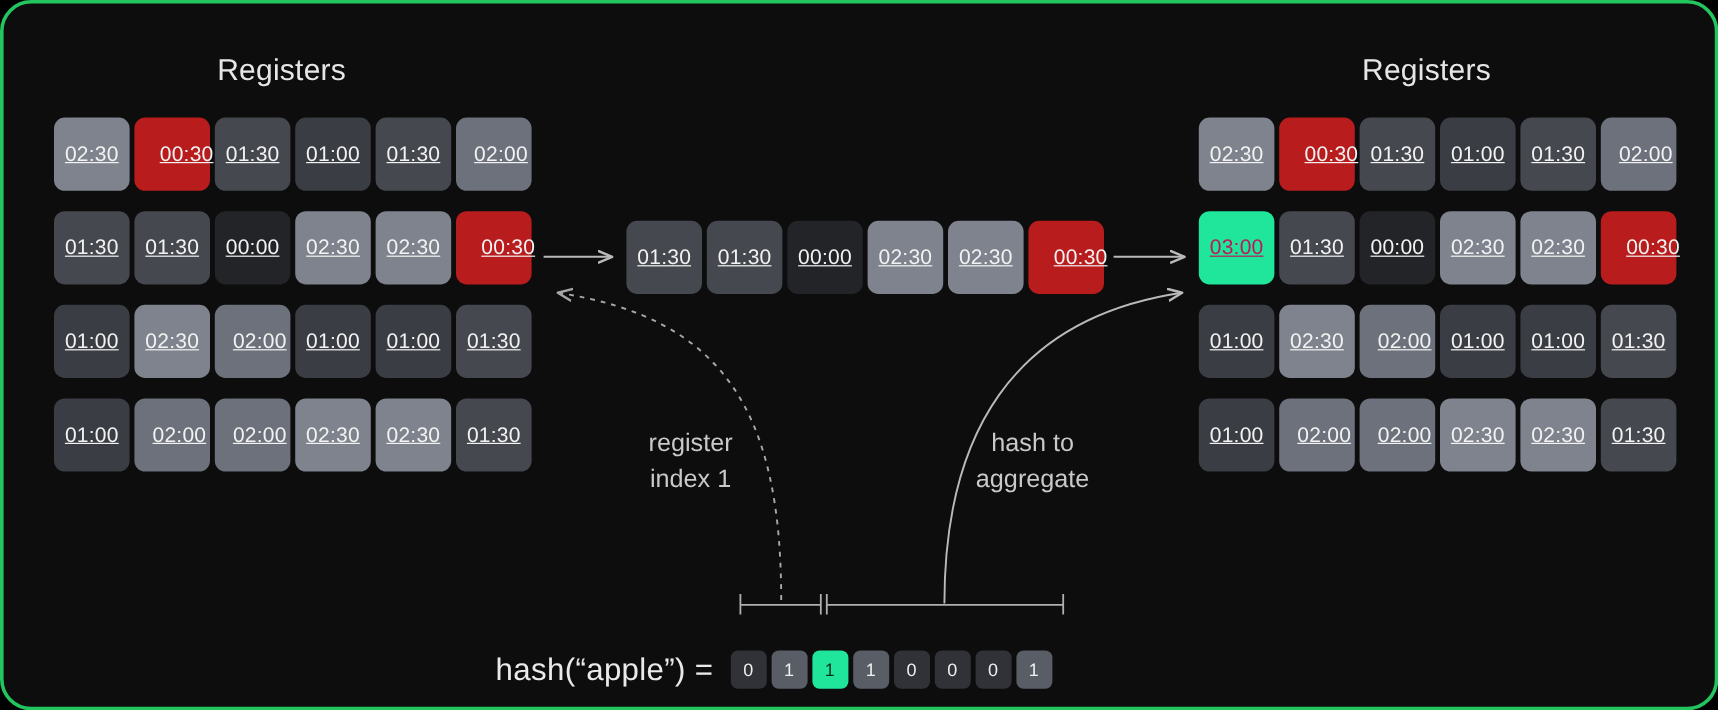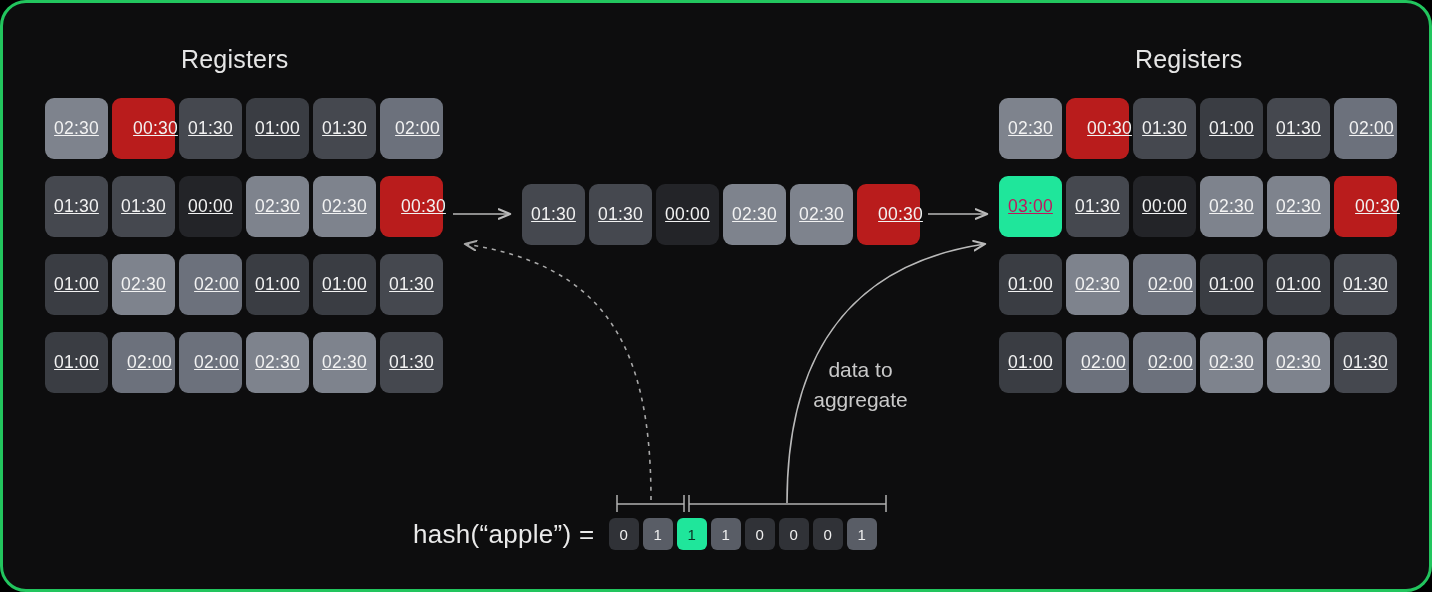--- a/index.html
+++ b/index.html
@@ -101,21 +101,21 @@
     text-align: center;
     white-space: pre-line;
   }
   #cap-index { left: 500px; top: 352px; width: 145px; }
   #cap-data  { left: 786px; top: 352px; width: 143px; }
 
   
   #hash-row {
     position: absolute;
     left: 410px;
-    top: 515px;
+    top: 539px;
     display: flex;
     align-items: center;
     gap: 0;
   }
   #hash-label {
     font-size: 26px;
     color: #eaeaea;
     white-space: nowrap;
     margin-right: 14px;
     letter-spacing: 0.3px;
@@ -251,22 +251,24 @@
       <line x1="681" y1="492" x2="681" y2="509"></line>
     </g>
 
     <g stroke="#b0b0b0" stroke-width="1.5" fill="none">
       <line x1="686" y1="492" x2="686" y2="509"></line>
       <line x1="686" y1="501" x2="883" y2="501"></line>
       <line x1="883" y1="492" x2="883" y2="509"></line>
     </g>
   </svg>
 
-
-  <div class="caption" id="cap-data">data to
+  <div class="caption" id="cap-index">register
+index 1</div>
+
+  <div class="caption" id="cap-data">hash to
 aggregate</div>
 
   <div id="hash-row">
     <span id="hash-label">hash(“apple”) =</span>
     <span id="bits">
         <div class="bit bit-0">0</div>
         <div class="bit bit-1">1</div>
         <div class="bit bit-hl">1</div>
         <div class="bit bit-1">1</div>
         <div class="bit bit-0">0</div>

